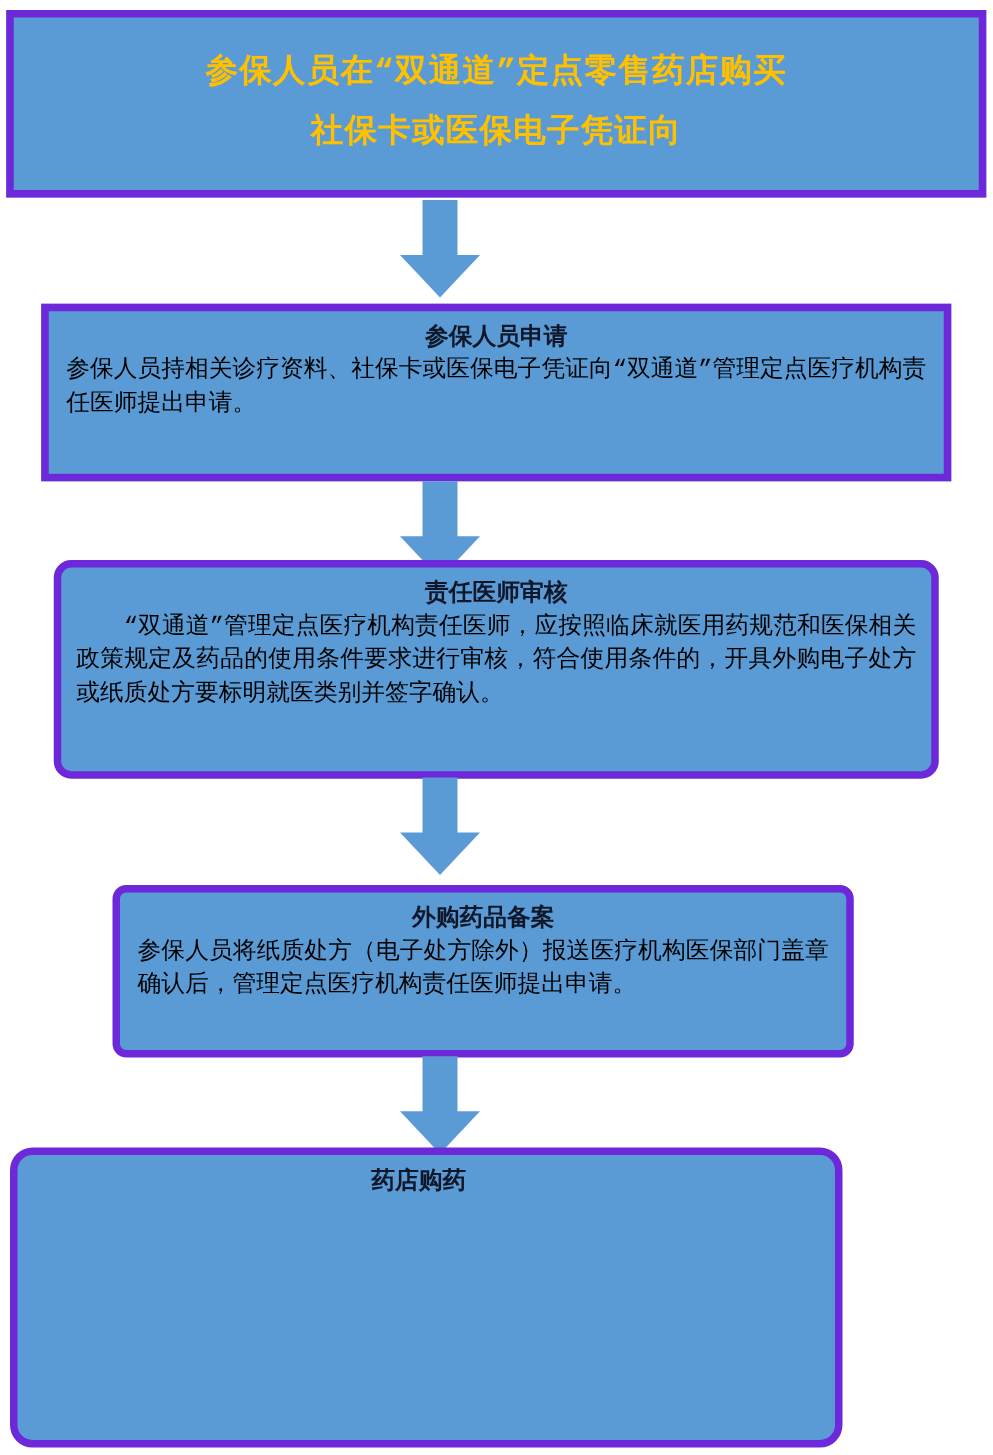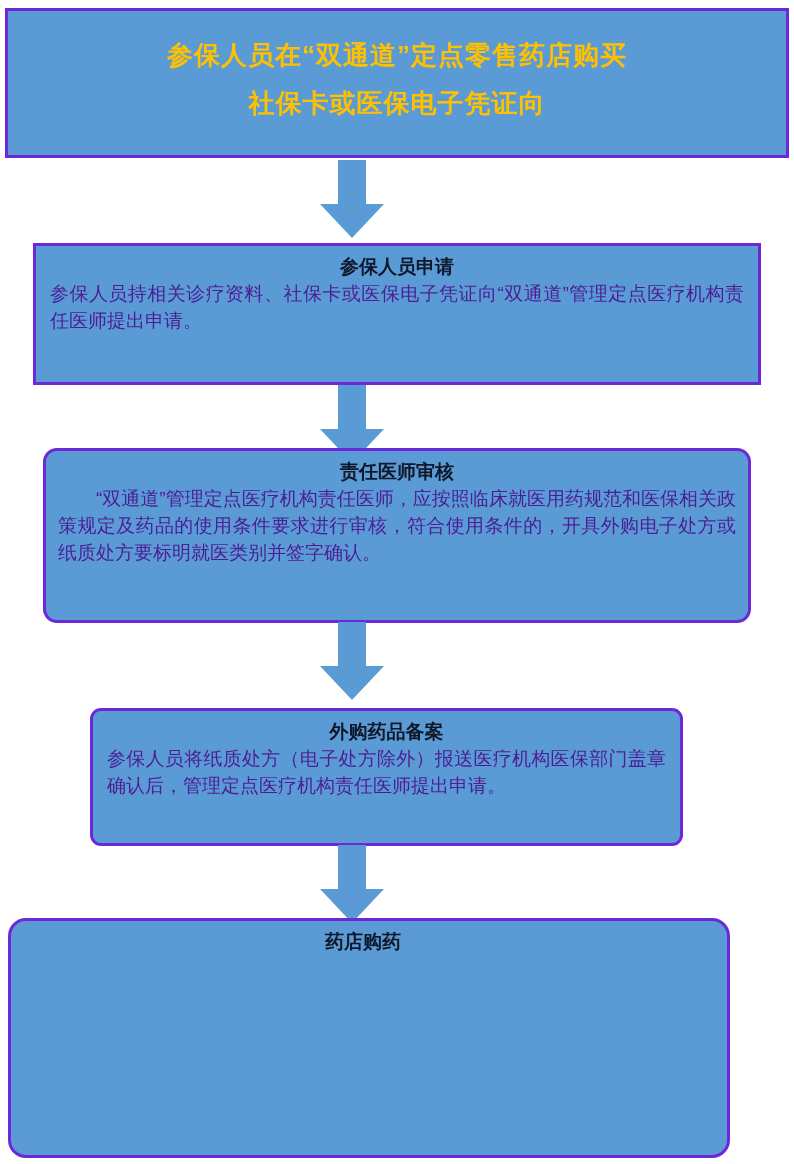--- a/index.html
+++ b/index.html
@@ -15,35 +15,36 @@
     overflow: hidden;
   }
   .flow {
     position: relative;
     width: 794px;
     height: 1164px;
   }
   .box {
     position: absolute;
     background: #5b9bd5;
-    border: 3px solid #6d28d9;
+    border: 6px solid #6d28d9;
     box-sizing: border-box;
     color: #ffffff;
+    font-family: Liberation Mono, monospace;
   }
   .box-title {
     text-align: center;
     color: #0f172a;
     font-weight: bold;
     font-size: 19px;
     line-height: 26px;
   }
   .box-body {
     font-size: 19px;
     line-height: 27px;
-    color: #4c1d95;
+    color: #000000;
     text-align: justify;
   }
   
   #header-box {
     left: 5px;
     top: 8px;
     width: 784px;
     height: 150px;
     display: flex;
     flex-direction: column;
@@ -109,21 +110,21 @@
     left: 90px;
     top: 708px;
     width: 593px;
     height: 138px;
     padding: 8px 14px 0 14px;
     border-radius: 11px;
   }
   #step4 {
     left: 8px;
     top: 918px;
-    width: 722px;
+    width: 666px;
     height: 240px;
     border-radius: 18px;
     padding: 8px 18px 0 6px;
   }
   .indent2 { text-indent: 2em; }
 </style>
 </head>
 <body>
 
 <div class="flow">

